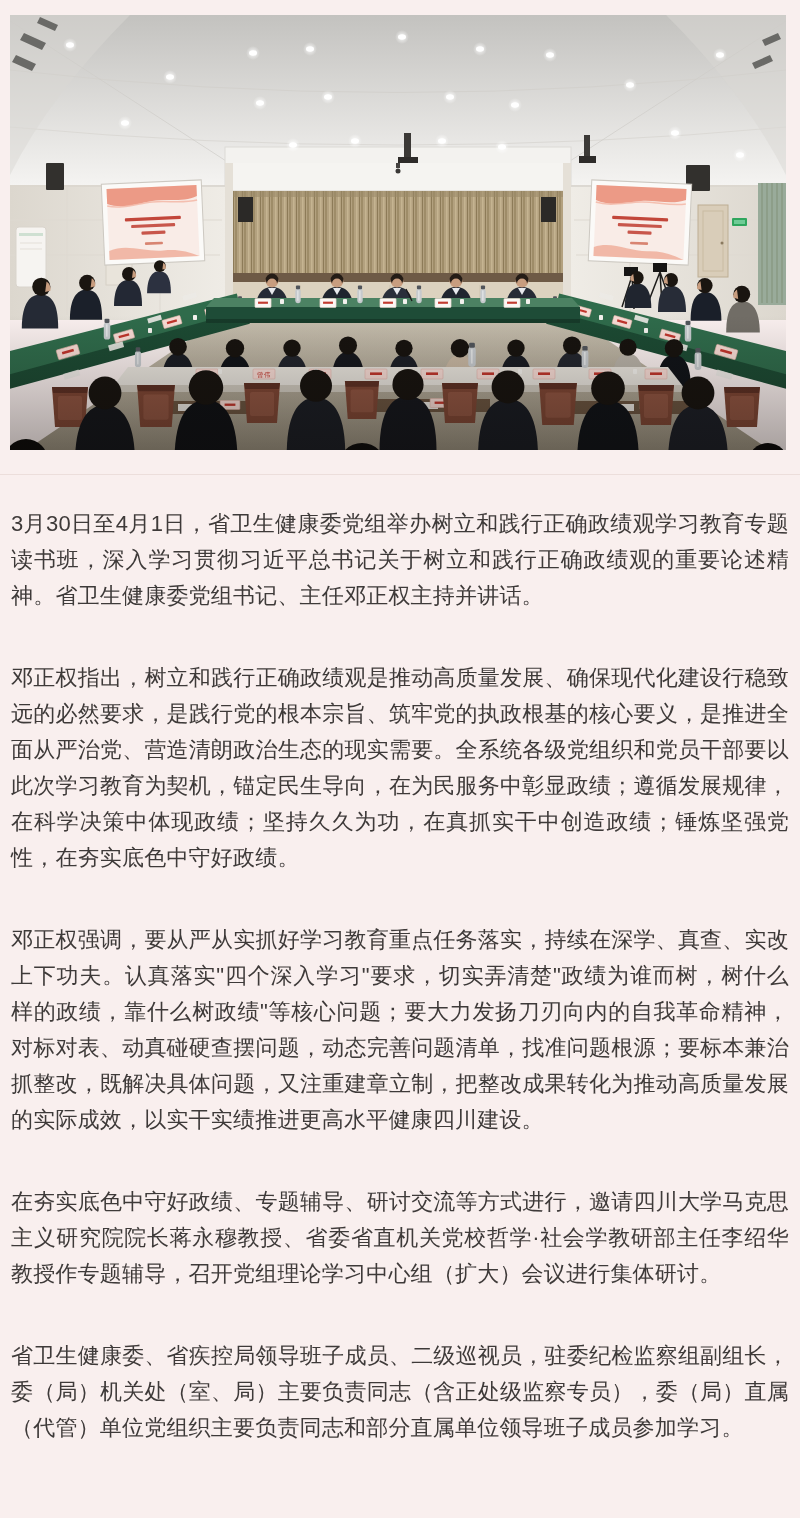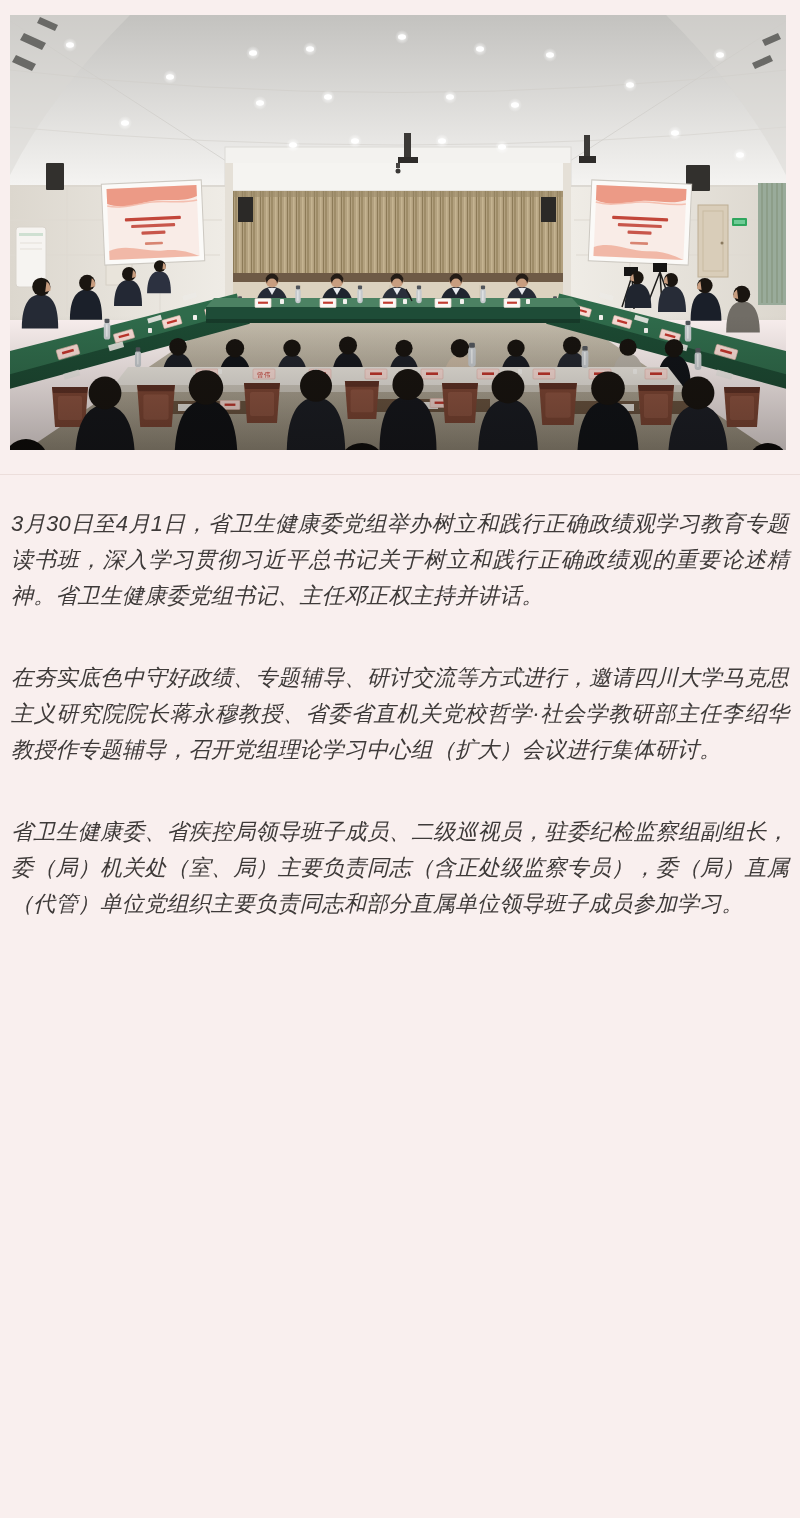--- a/index.html
+++ b/index.html
@@ -16,21 +16,20 @@
   }
   .photo-frame { display: block; width: 776px; height: 435px; }
   .article { padding: 31px 11px 10px; }
   .article p {
     margin: 0 0 46px;
     font-size: 22px;
     line-height: 36px;
     color: #3e3a39;
     text-align: justify;
     letter-spacing: 0.2px;
-    font-style: italic;
   }
   .article p:last-child { margin-bottom: 12px; }
 </style>
 </head>
 <body>
 
 <div class="photo-wrap">
   <svg class="photo-frame" viewBox="0 0 776 435">
     <defs>
       <linearGradient id="gCeil" x1="0" y1="0" x2="0" y2="1">
@@ -381,15 +380,17 @@
       <circle cx="352" cy="452" r="24" fill="#0d0c0b"></circle>
       <circle cx="758" cy="448" r="20" fill="#0a0909"></circle>
     </g>
 
     <rect x="0" y="300" width="776" height="135" fill="url(#gVig)"></rect>
   </svg>
 </div>
 
 <div class="article">
   <p>3月30日至4月1日，省卫生健康委党组举办树立和践行正确政绩观学习教育专题读书班，深入学习贯彻习近平总书记关于树立和践行正确政绩观的重要论述精神。省卫生健康委党组书记、主任邓正权主持并讲话。</p>
+  <p>邓正权指出，树立和践行正确政绩观是推动高质量发展、确保现代化建设行稳致远的必然要求，是践行党的根本宗旨、筑牢党的执政根基的核心要义，是推进全面从严治党、营造清朗政治生态的现实需要。全系统各级党组织和党员干部要以此次学习教育为契机，锚定民生导向，在为民服务中彰显政绩；遵循发展规律，在科学决策中体现政绩；坚持久久为功，在真抓实干中创造政绩；锤炼坚强党性，在夯实底色中守好政绩。</p>
+  <p>邓正权强调，要从严从实抓好学习教育重点任务落实，持续在深学、真查、实改上下功夫。认真落实"四个深入学习"要求，切实弄清楚"政绩为谁而树，树什么样的政绩，靠什么树政绩"等核心问题；要大力发扬刀刃向内的自我革命精神，对标对表、动真碰硬查摆问题，动态完善问题清单，找准问题根源；要标本兼治抓整改，既解决具体问题，又注重建章立制，把整改成果转化为推动高质量发展的实际成效，以实干实绩推进更高水平健康四川建设。</p>
   <p>在夯实底色中守好政绩、专题辅导、研讨交流等方式进行，邀请四川大学马克思主义研究院院长蒋永穆教授、省委省直机关党校哲学·社会学教研部主任李绍华教授作专题辅导，召开党组理论学习中心组（扩大）会议进行集体研讨。</p>
   <p>省卫生健康委、省疾控局领导班子成员、二级巡视员，驻委纪检监察组副组长，委（局）机关处（室、局）主要负责同志（含正处级监察专员），委（局）直属（代管）单位党组织主要负责同志和部分直属单位领导班子成员参加学习。</p>
 </div>
 
 </body></html>

